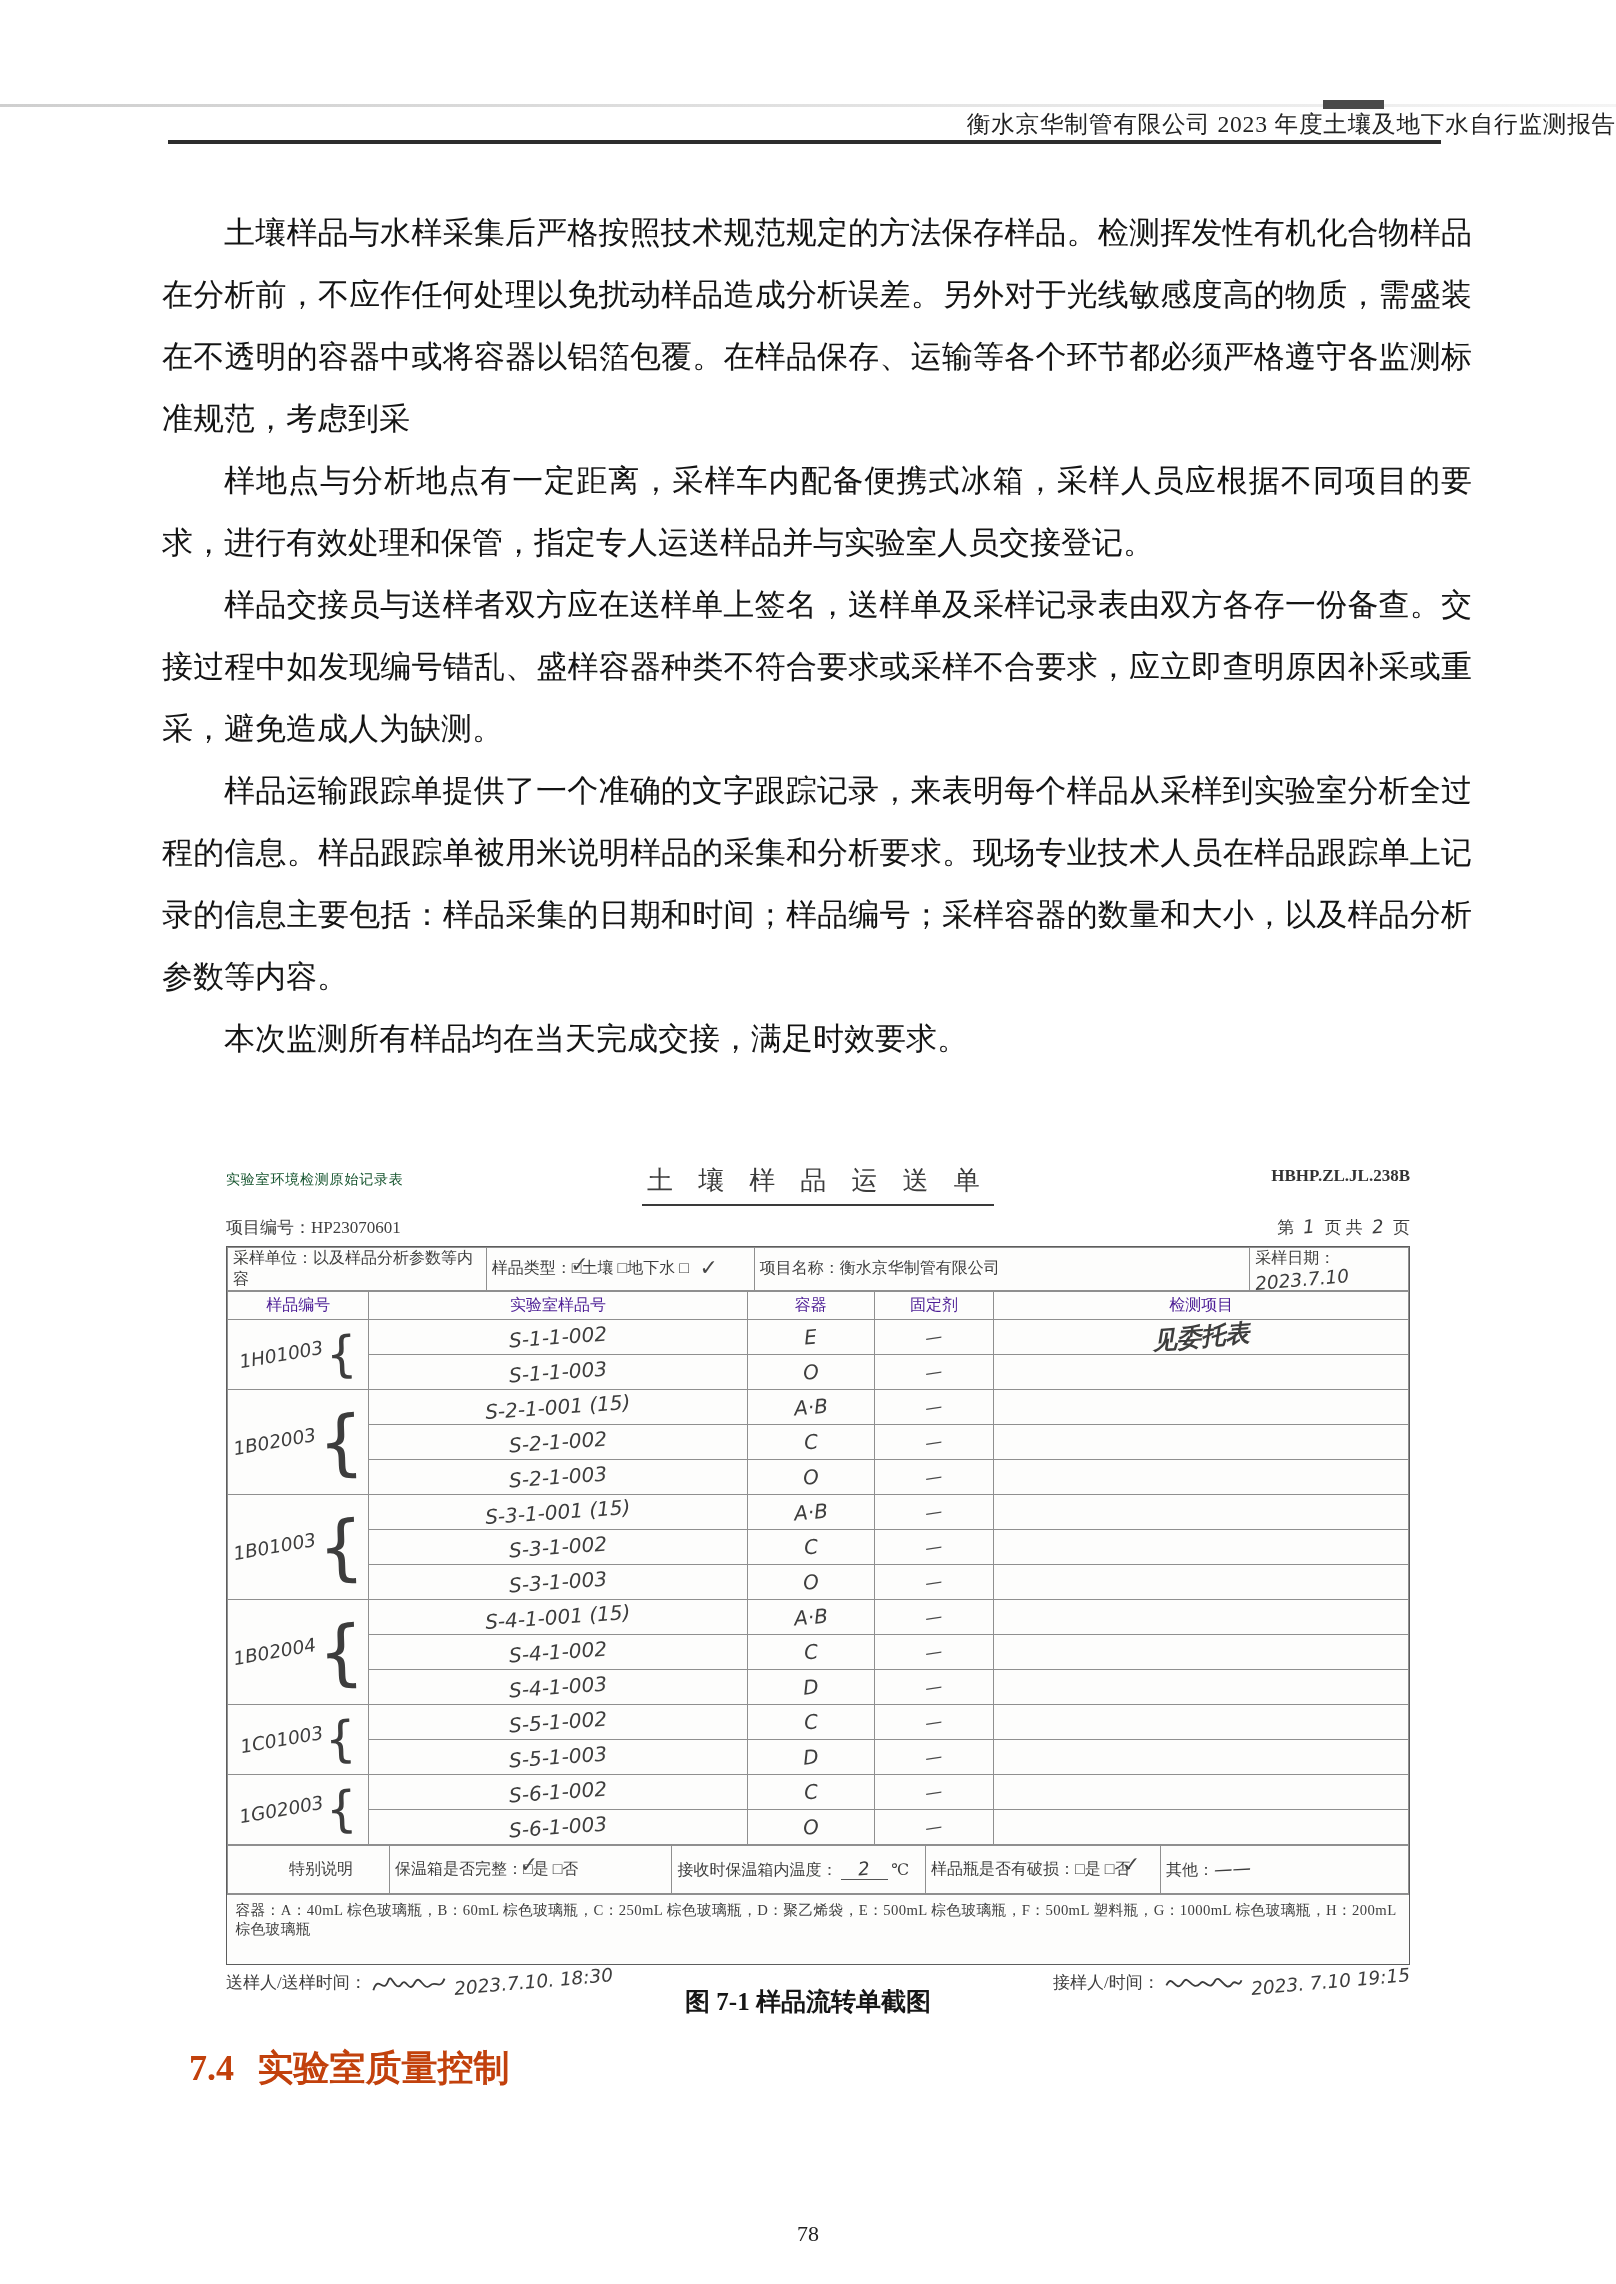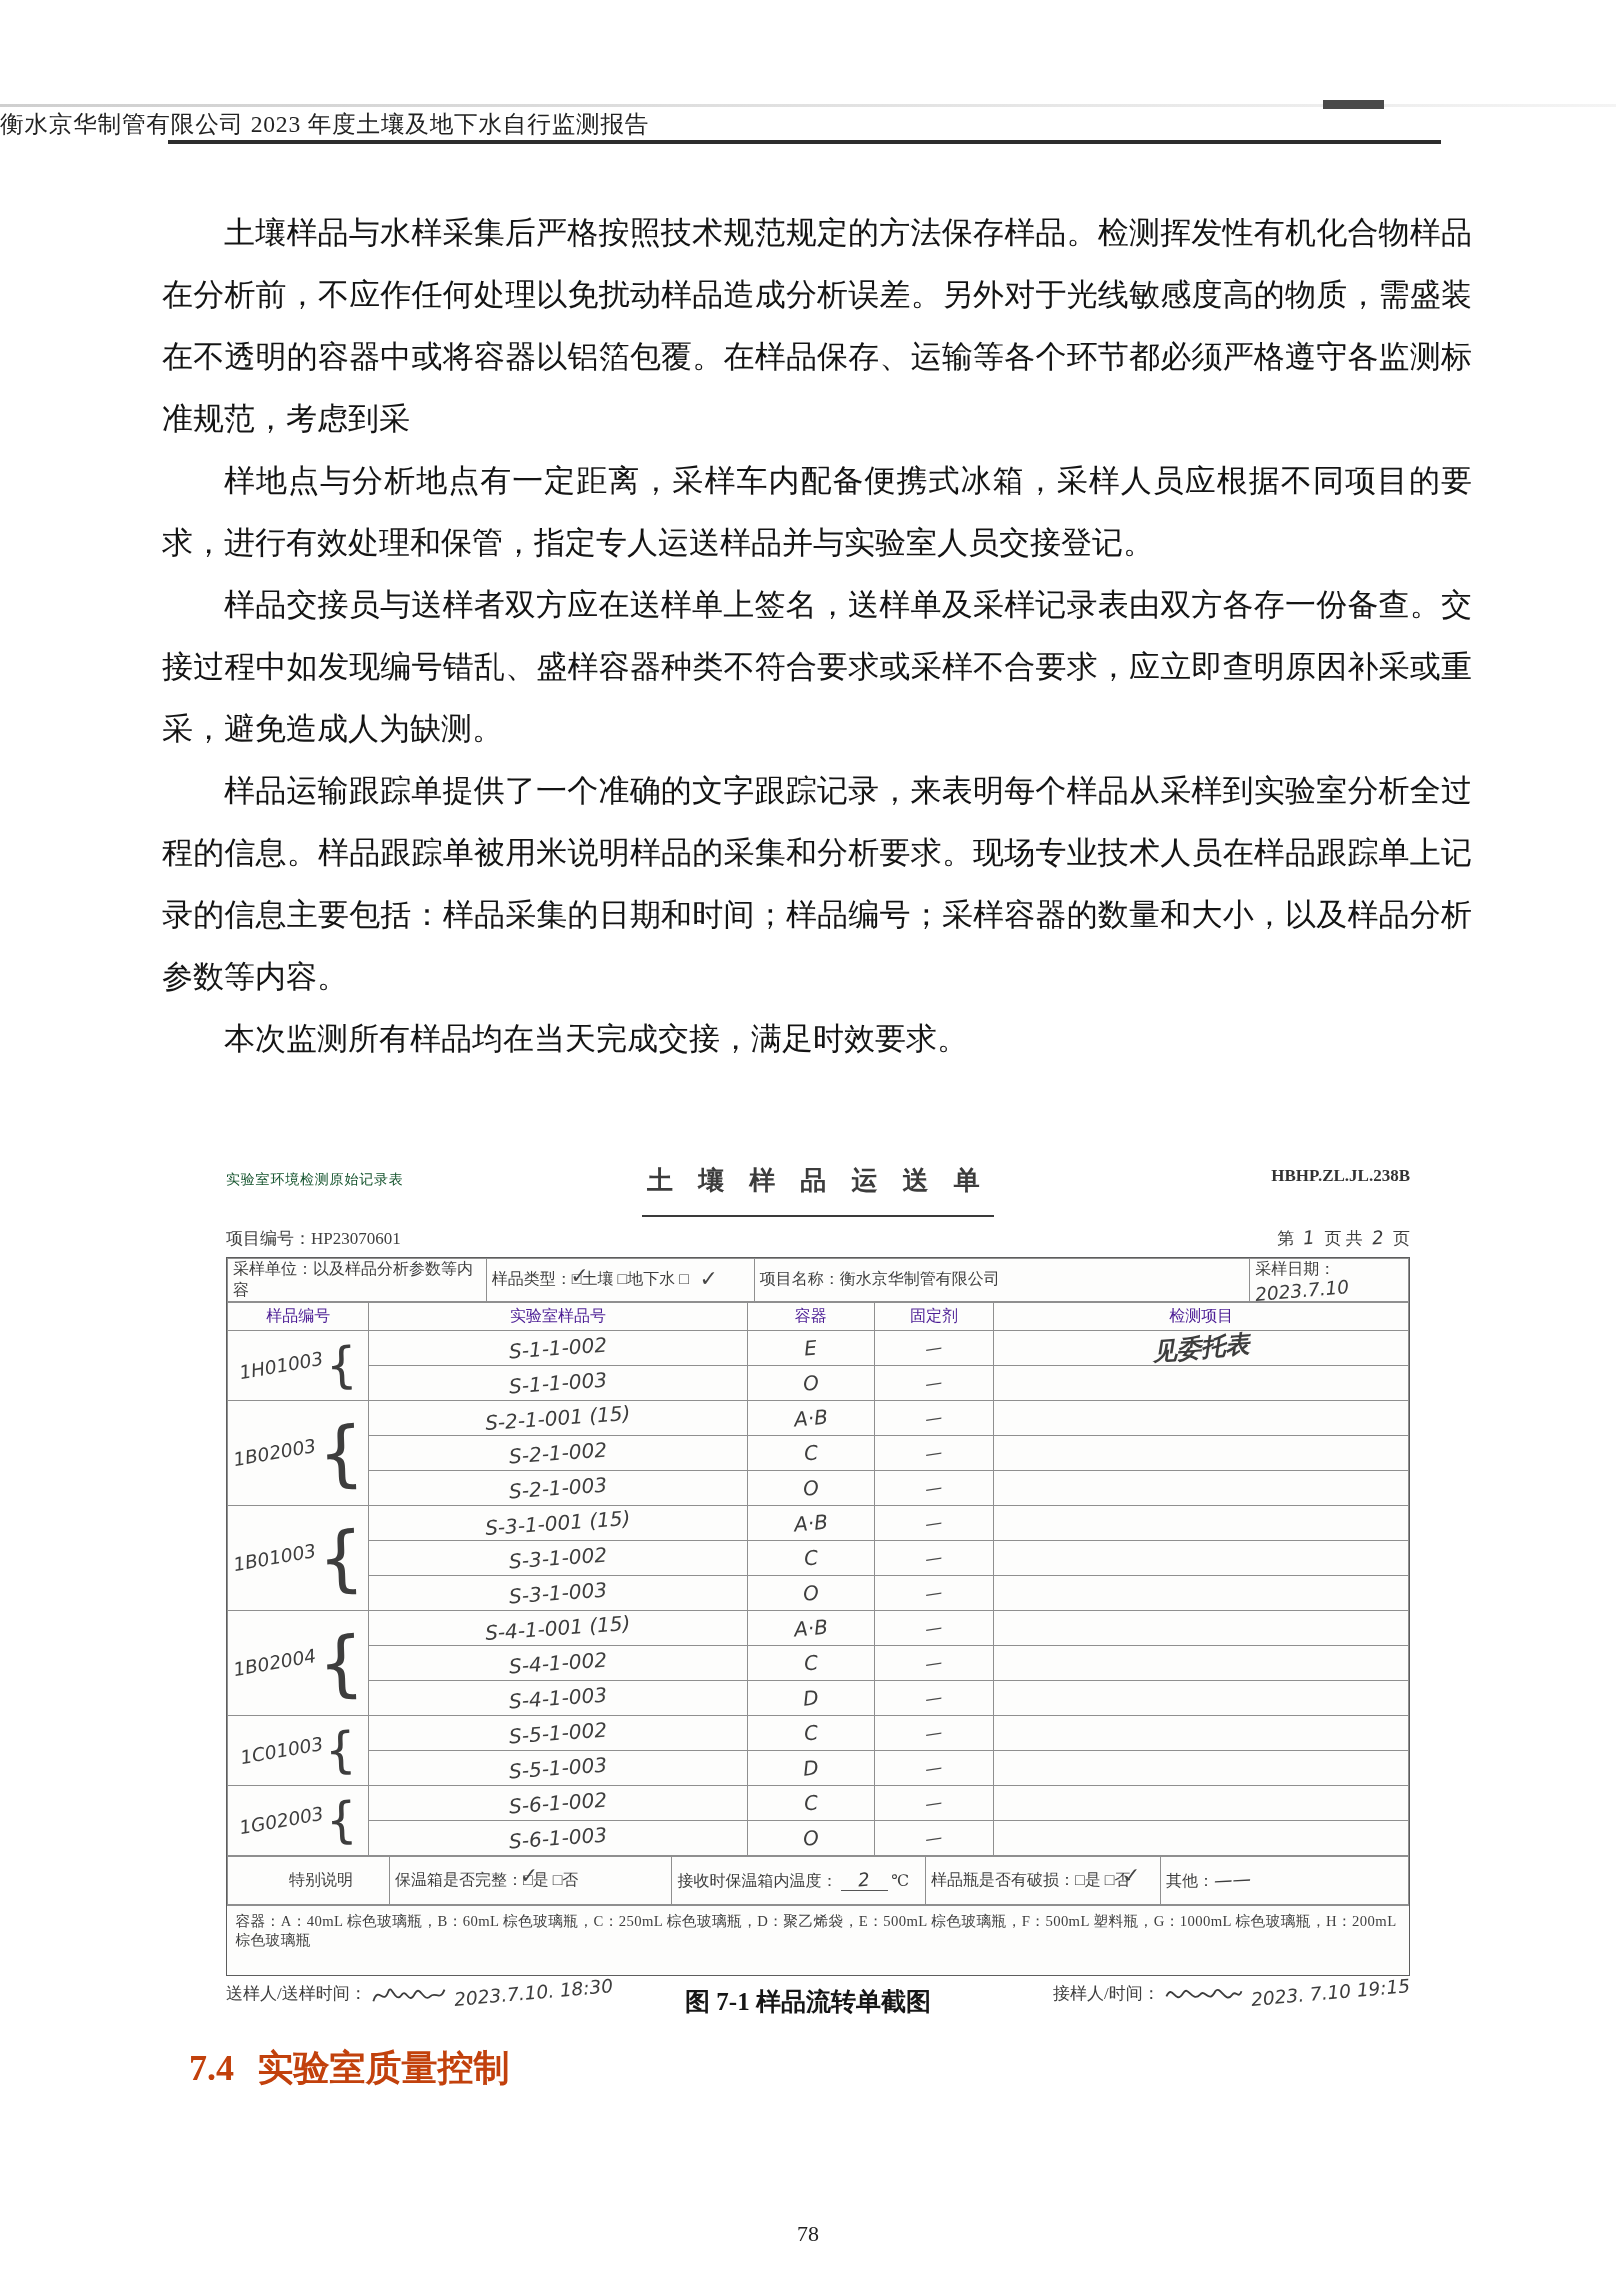--- a/index.html
+++ b/index.html
@@ -4,30 +4,30 @@
 <style>
   html,body{margin:0;padding:0;background:#e8e8e8;}
   .page{
     position:relative;width:1616px;height:2284px;background:#ffffff;
     margin:0 auto;overflow:hidden;
     font-family:"Liberation Serif","DejaVu Serif",serif;color:#1c1c1c;
   }
   
   .scan-line-top{position:absolute;left:0;top:104px;width:1616px;height:3.4px;background:linear-gradient(90deg,#cfcfcf 0%,#e3e3e3 55%,#f4f4f4 100%);}
   .scan-dash{position:absolute;left:1323px;top:100px;width:61px;height:9.3px;background:#4a4a4a;}
-  .doc-header{position:absolute;left:0;top:108px;width:1616px;text-align:left;font-size:23.6px;letter-spacing:0.8px;color:#222;}
+  .doc-header{position:absolute;left:0;top:108px;width:1616px;text-align:right;font-size:23.6px;letter-spacing:0.8px;color:#222;}
   .header-rule{position:absolute;left:168px;top:140px;width:1273px;height:4.2px;background:#2d2d2d;}
   
   .body-text{position:absolute;left:162px;top:202px;width:1310px;font-size:31px;line-height:62px;text-align:justify;color:#141414;}
   .body-text p{margin:0;text-indent:2em;}
   
   .form-area{position:absolute;left:226px;top:1163px;width:1184px;color:#3c3c3c;font-family:"Liberation Serif","DejaVu Serif",serif;}
   .form-meta-line{display:flex;align-items:flex-start;}
   .form-doc-label{flex:1;font-size:14px;color:#14532d;padding-top:8.4px;letter-spacing:0.8px;filter:blur(0.3px);}
-  .form-title{font-size:26px;font-weight:bold;letter-spacing:9.3px;border-bottom:2.5px solid #3a3a3a;padding:0 5px 17px 5px;white-space:nowrap;}
+  .form-title{font-size:26px;font-weight:normal;letter-spacing:9.3px;border-bottom:2.5px solid #3a3a3a;padding:0 5px 6px 5px;white-space:nowrap;}
   .form-doc-code{flex:1;text-align:right;font-size:17px;font-weight:bold;color:#333;padding-top:3.4px;}
   .form-project-line{display:flex;justify-content:space-between;margin-top:10px;font-size:17px;color:#3f3f3f;}
   .page-info .hw{margin:0 5px;}
   
   .hw{font-family:"DejaVu Sans",sans-serif;font-style:italic;color:#3d3d3d;display:inline-block;transform:rotate(-3deg);}
   .hw-date{font-size:18.5px;transform:rotate(-5deg);}
   
   .form-table{border:1.7px solid #5d5d5d;margin-top:6.7px;background:#fdfdfc;}
   table{border-collapse:collapse;width:100%;table-layout:fixed;}
   td,th{border:0.8px solid #8f8f8f;font-weight:normal;padding:0 5px;overflow:hidden;}

